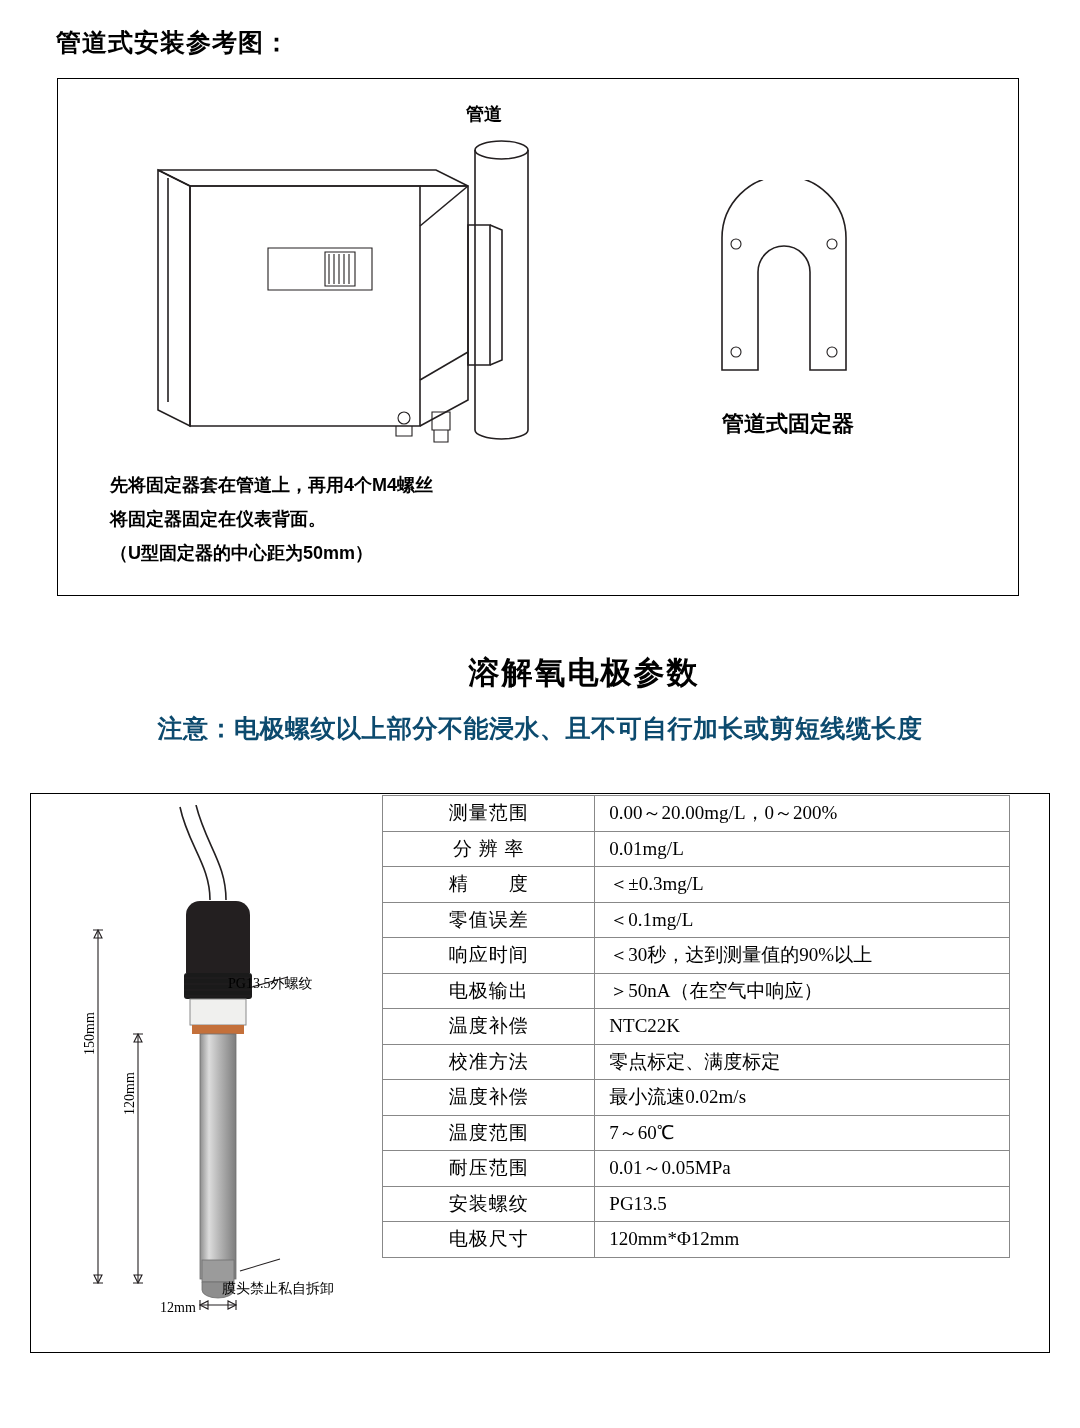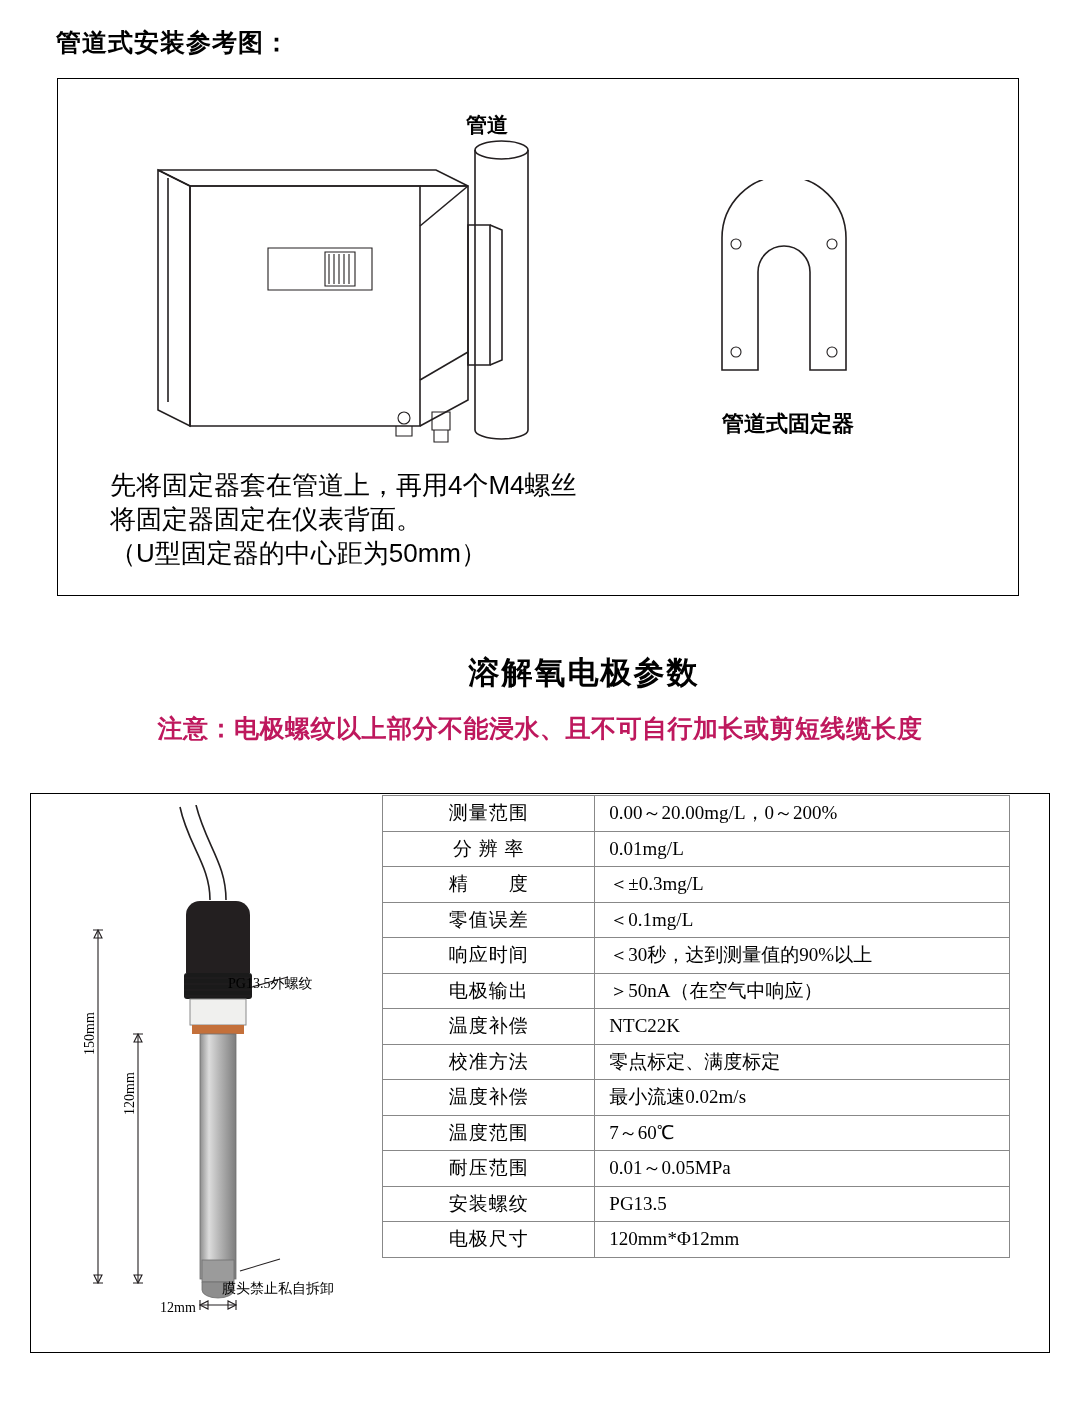--- a/index.html
+++ b/index.html
@@ -29,38 +29,38 @@
     left: 57px;
     top: 78px;
     width: 962px;
     height: 518px;
     border: 1px solid #000;
     box-sizing: border-box;
   }
   .pipe-label {
     position: absolute;
     left: 466px;
-    top: 111px;
-    font-size: 21px;
+    top: 102px;
+    font-size: 18px;
     font-weight: 600;
   }
   .holder-label {
     position: absolute;
     left: 722px;
     top: 409px;
     font-size: 22px;
     font-weight: 600;
   }
   .sec1-note {
     position: absolute;
     left: 110px;
     top: 468px;
-    font-size: 26px;
+    font-size: 18px;
     line-height: 34px;
-    font-weight: 400;
+    font-weight: 700;
   }
   .sec1-note div { white-space: nowrap; }
 
   
   .sec2-title {
     position: absolute;
     width: 100%;
     top: 652px;
     text-align: center;
     font-size: 31px;
@@ -68,21 +68,21 @@
     letter-spacing: 2px;
     padding-left: 44px;
   }
   .sec2-warn {
     position: absolute;
     width: 100%;
     top: 712px;
     text-align: center;
     font-size: 25px;
     font-weight: 700;
-    color: #be185d;
+    color: #0c4a6e;
     letter-spacing: 0.5px;
   }
 
   
   .sec3-box {
     position: absolute;
     left: 30px;
     top: 793px;
     width: 1020px;
     height: 560px;

